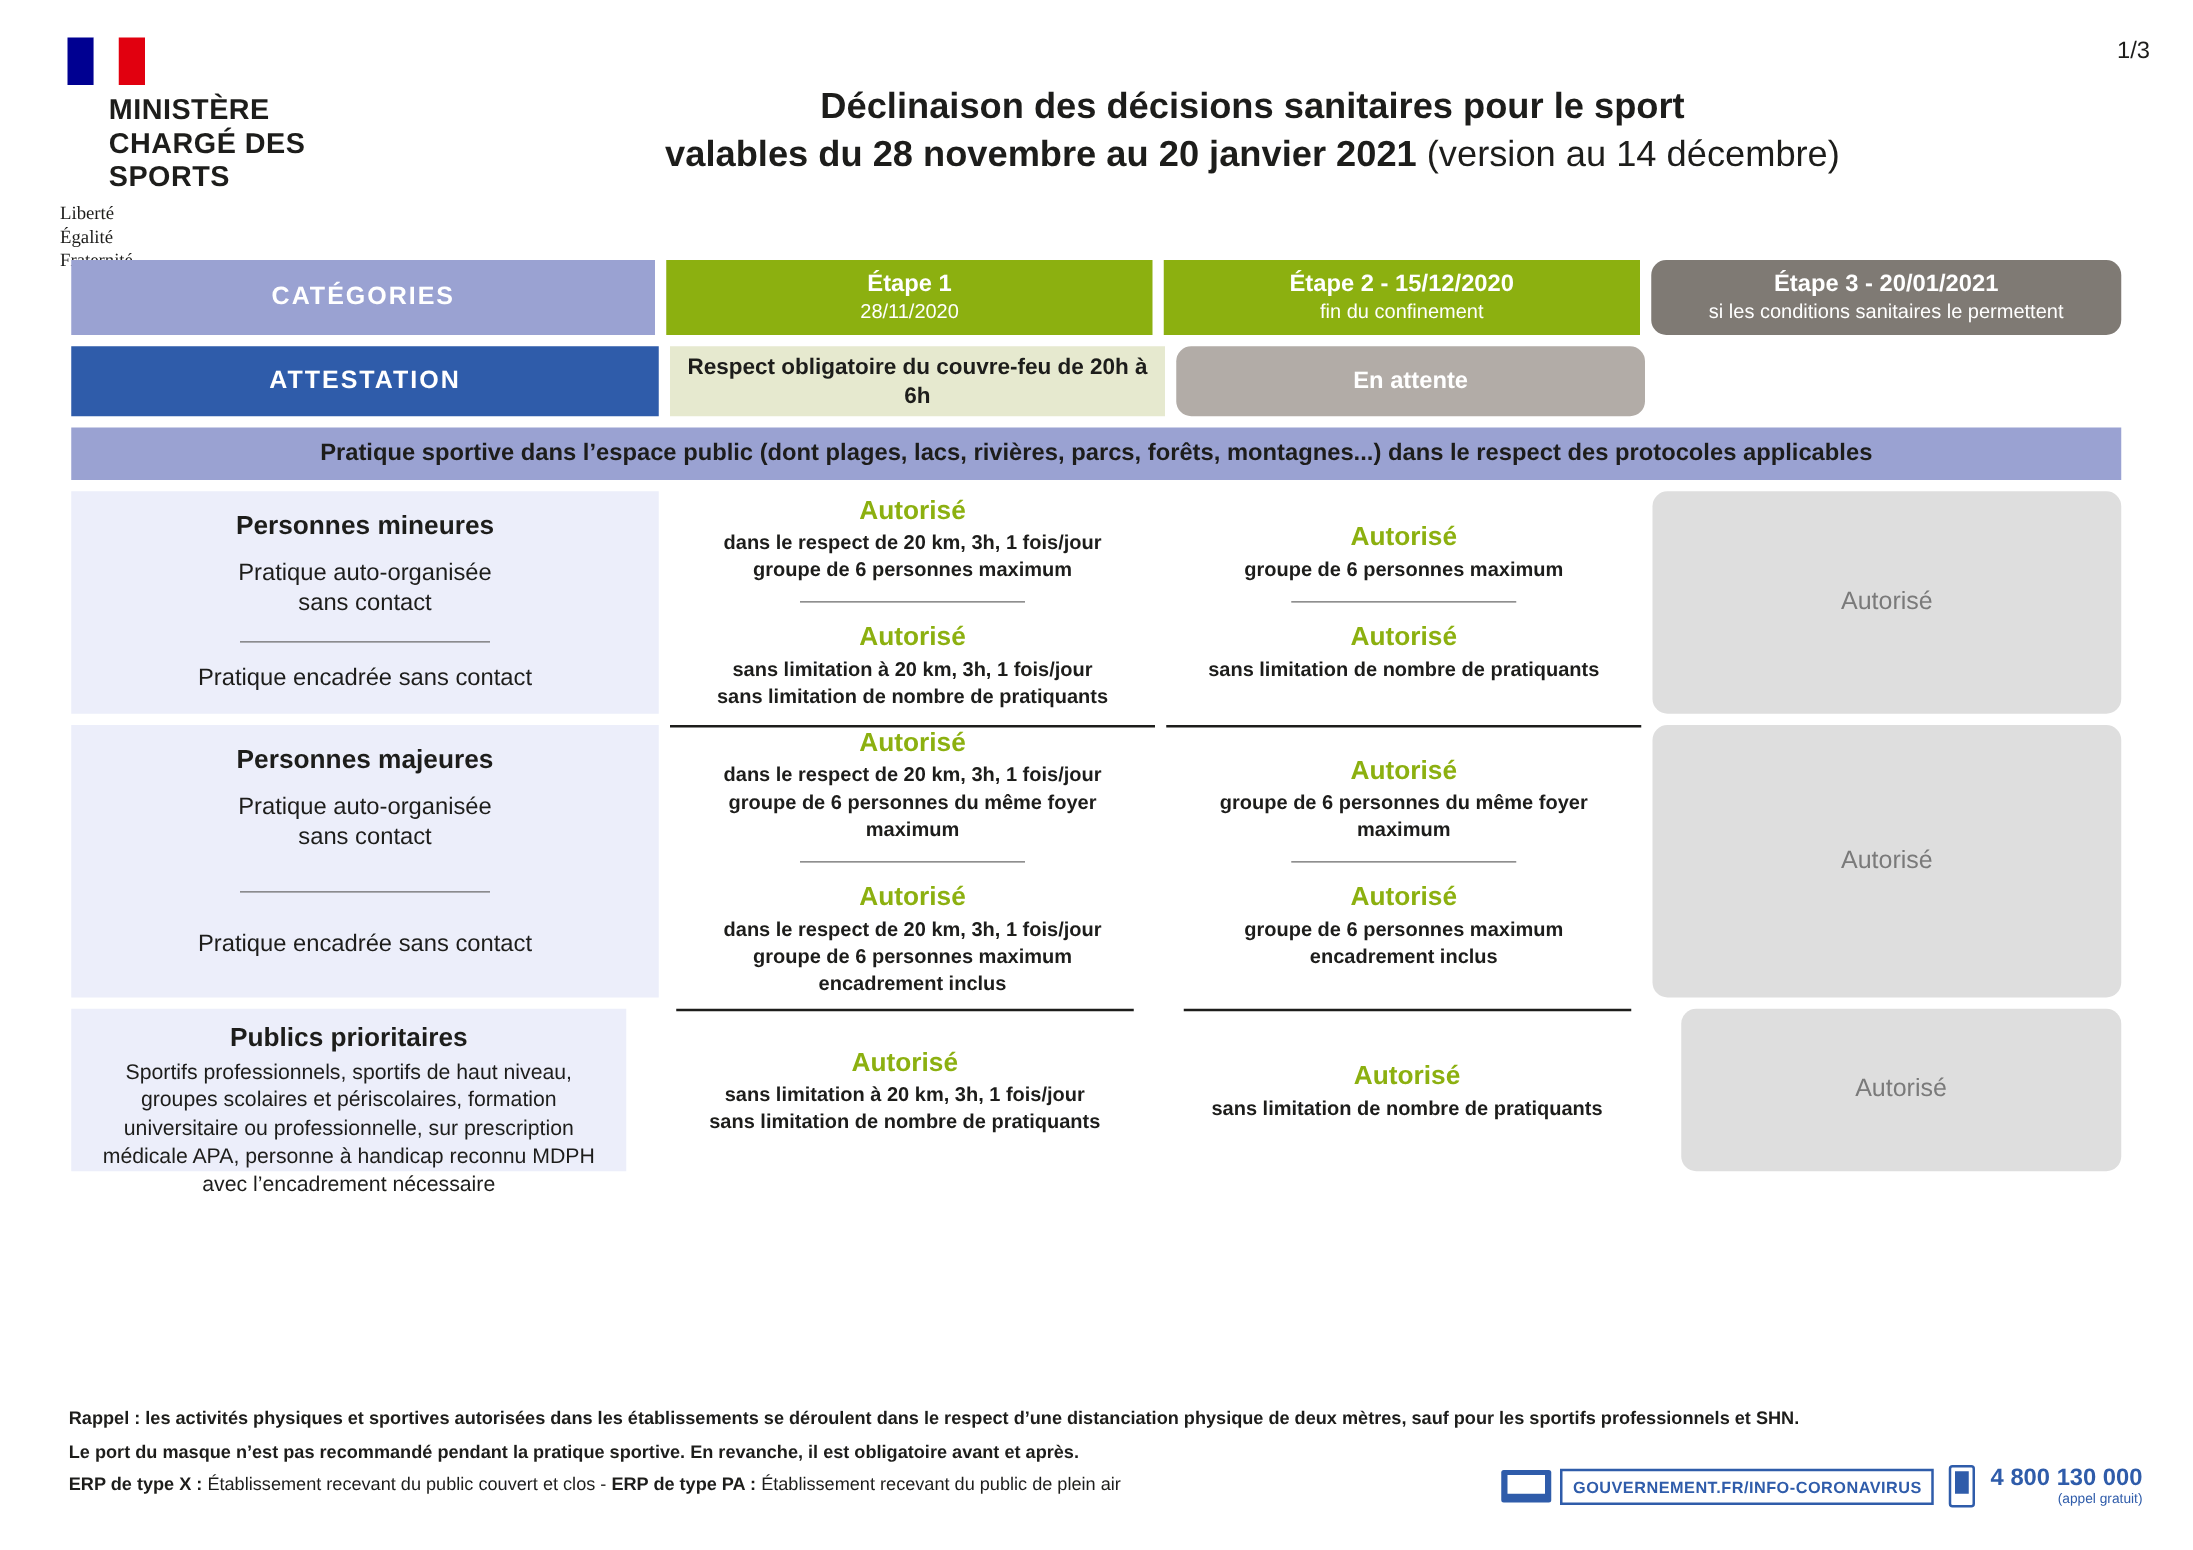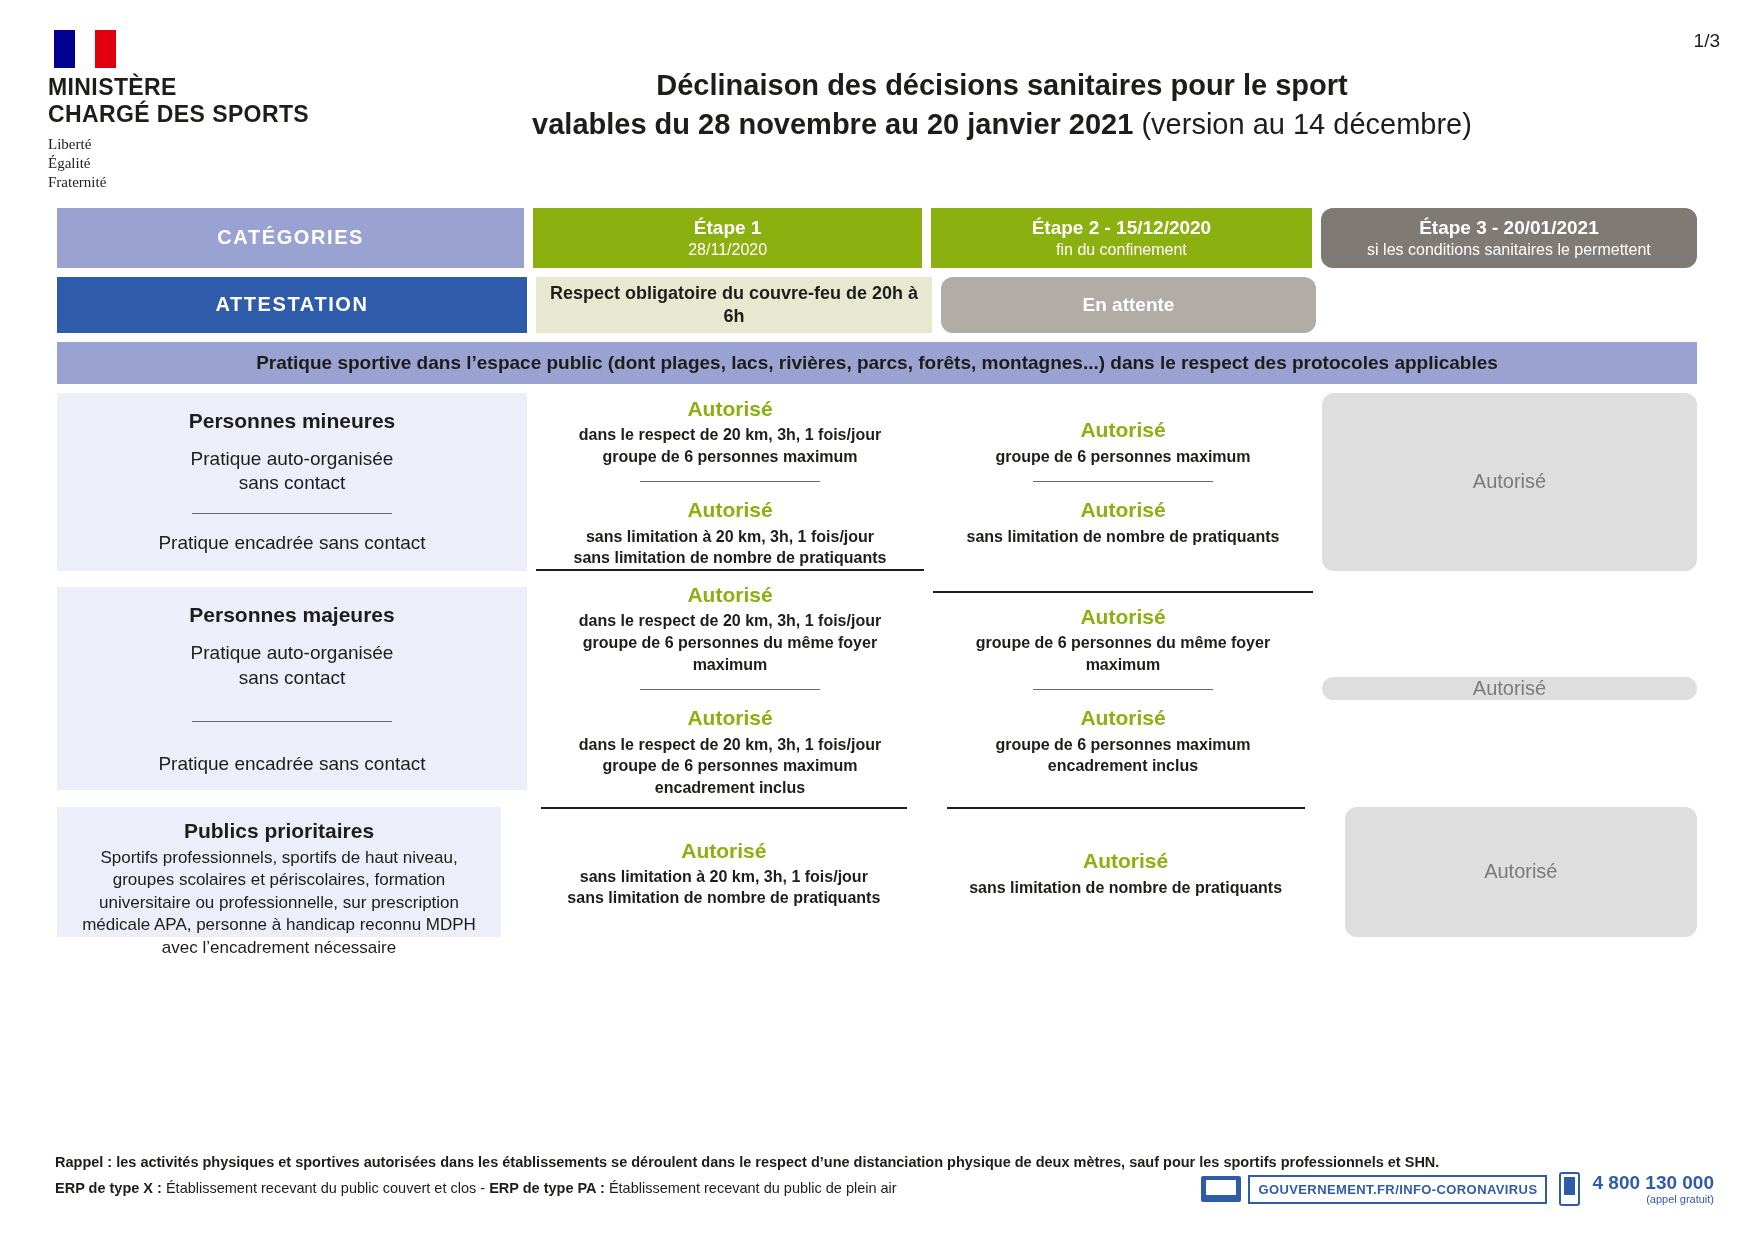--- a/index.html
+++ b/index.html
@@ -41,20 +41,21 @@
   .logo-flag .band { flex: 1 1 0; }
   .band.blue { background: #000091; }
   .band.white { background: #ffffff; }
   .band.red { background: #e1000f; }
   .logo-title {
     font-size: 23px;
     font-weight: bold;
     line-height: 1.18;
     letter-spacing: .4px;
     color: #1d1d1b;
+    margin-left: 39px;
   }
   .logo-motto {
     margin-top: 7px;
     font-family: "Liberation Serif", serif;
     font-size: 15px;
     line-height: 1.25;
     color: #1d1d1b;
   }
 
   .doc-title {
@@ -380,21 +381,21 @@
     <div class="c-e2 val-cell">
       <div class="ok">Autorisé</div>
       <div class="cond" style="white-space:pre-line;">groupe de 6 personnes maximum</div>
       <hr class="sep">
       <div class="ok">Autorisé</div>
       <div class="cond" style="white-space:pre-line;">sans limitation de nombre de pratiquants</div>
     </div>
     <div class="c-e3 grey-cell">Autorisé</div>
   </div>
 
-  <div class="row" style="height:218px;align-items:center;">
+  <div class="row" style="height:218px;">
     <div class="c-cat cat-cell">
       <div class="title">Personnes majeures</div>
       <div class="sub" style="white-space:pre-line;">Pratique auto-organisée
 sans contact</div>
       <hr class="hr-thin" style="margin:30px auto;">
       <div class="sub">Pratique encadrée sans contact</div>
     </div>
     <div class="c-e1 val-cell blk-top">
       <div class="ok">Autorisé</div>
       <div class="cond" style="white-space:pre-line;">dans le respect de 20 km, 3h, 1 fois/jour
@@ -432,20 +433,21 @@
       <div class="ok">Autorisé</div>
       <div class="cond" style="white-space:pre-line;">sans limitation de nombre de pratiquants</div>
     </div>
     <div class="c-e3 grey-cell">Autorisé</div>
   </div>
 
 </div>
 
 <div class="footer">
   <p>Rappel : les activités physiques et sportives autorisées dans les établissements se déroulent dans le respect d’une distanciation physique de deux mètres, sauf pour les sportifs professionnels et SHN.</p>
+  <p>Le port du masque n’est pas recommandé pendant la pratique sportive. En revanche, il est obligatoire avant et après.</p>
   <p>
     <span>ERP de type X :</span><span class="reg"> Établissement recevant du public couvert et clos - </span><span>ERP de type PA :</span><span class="reg"> Établissement recevant du public de plein air</span>
   </p>
 
   <div class="footer-badges">
     <div class="badge-gouv">
       <span class="laptop"></span>
       <span class="gouv-text">GOUVERNEMENT.FR/INFO-CORONAVIRUS</span>
     </div>
     <span class="phone-icon"></span>

